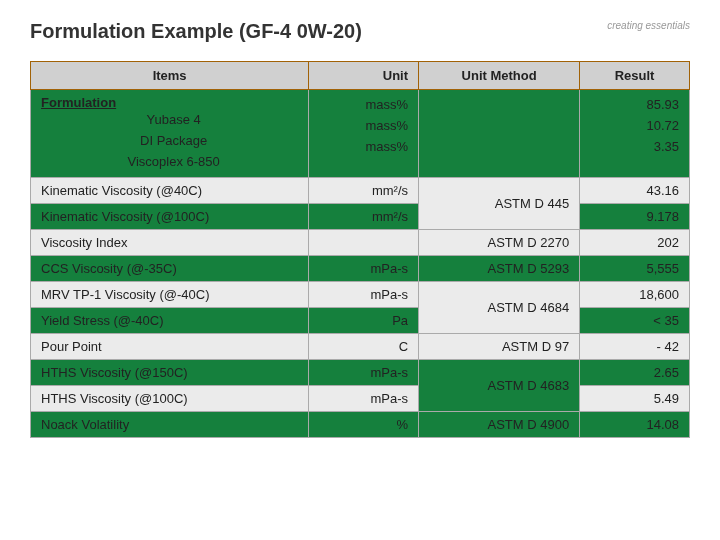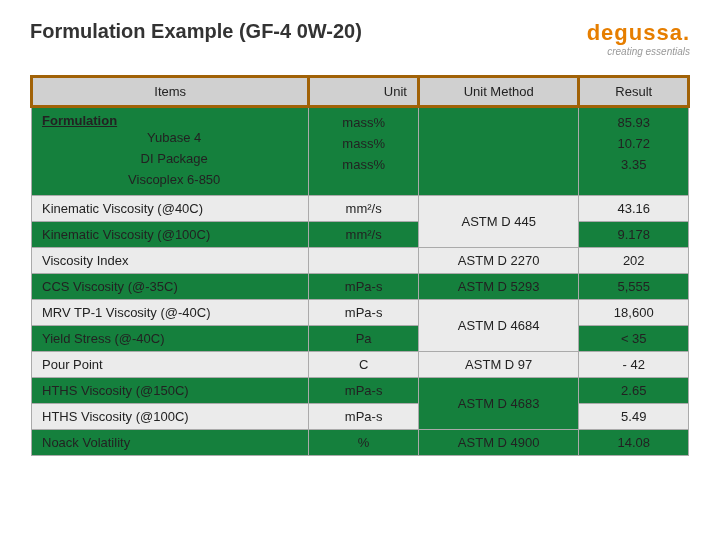--- a/index.html
+++ b/index.html
@@ -56,24 +56,24 @@
       width: 100%;
       border-collapse: collapse;
       font-size: 13px;
     }
 
     thead tr {
       background-color: #d0d0d0;
     }
 
     thead th {
-      border: 3px solid #a16207;
+      border: 1px solid #a16207;
       padding: 6px 10px;
       text-align: center;
-      font-weight: normal;
+      font-weight: bold;
       color: #222;
     }
 
     tbody tr {
       background-color: #15803d;
     }
 
     tbody tr:nth-child(even) {
       background-color: #ebebeb;
     }
@@ -83,21 +83,21 @@
       padding: 5px 10px;
       color: #222;
       vertical-align: middle;
     }
 
     .col-items { width: 38%; }
     .col-unit { width: 15%; text-align: right; }
     .col-method { width: 22%; text-align: center; }
     .col-result { width: 15%; text-align: center; }
 
-    .td-center { text-align: center; }
+    .td-center { text-align: right; }
 
     .formulation-group td {
       vertical-align: top;
     }
 
     .formulation-label {
       font-weight: bold;
       text-decoration: underline;
     }
 
@@ -113,21 +113,20 @@
     }
   </style>
 </head>
 <body>
 
 <div class="page-container">
 
   <div class="header-area">
     <h1 class="page-title">Formulation Example (GF-4 0W-20)</h1>
     <div class="logo-area">
-      <span class="logo-text">degussa.</span>
       <span class="logo-tagline">creating essentials</span>
     </div>
   </div>
 
   <table>
     <thead>
       <tr>
         <th class="col-items">Items</th>
         <th class="col-unit">Unit</th>
         <th class="col-method">Unit Method</th>

